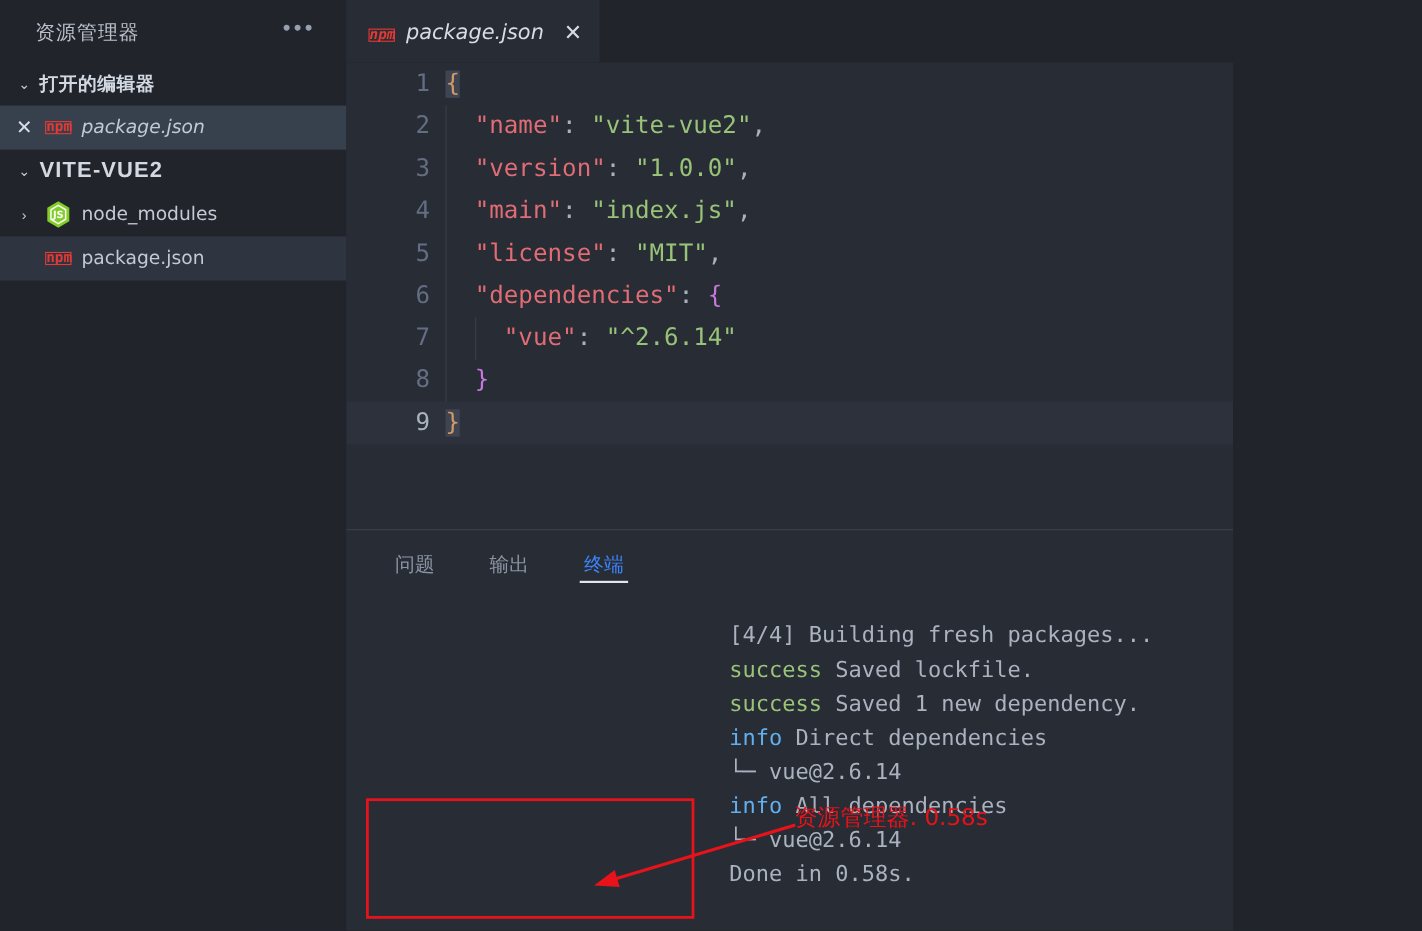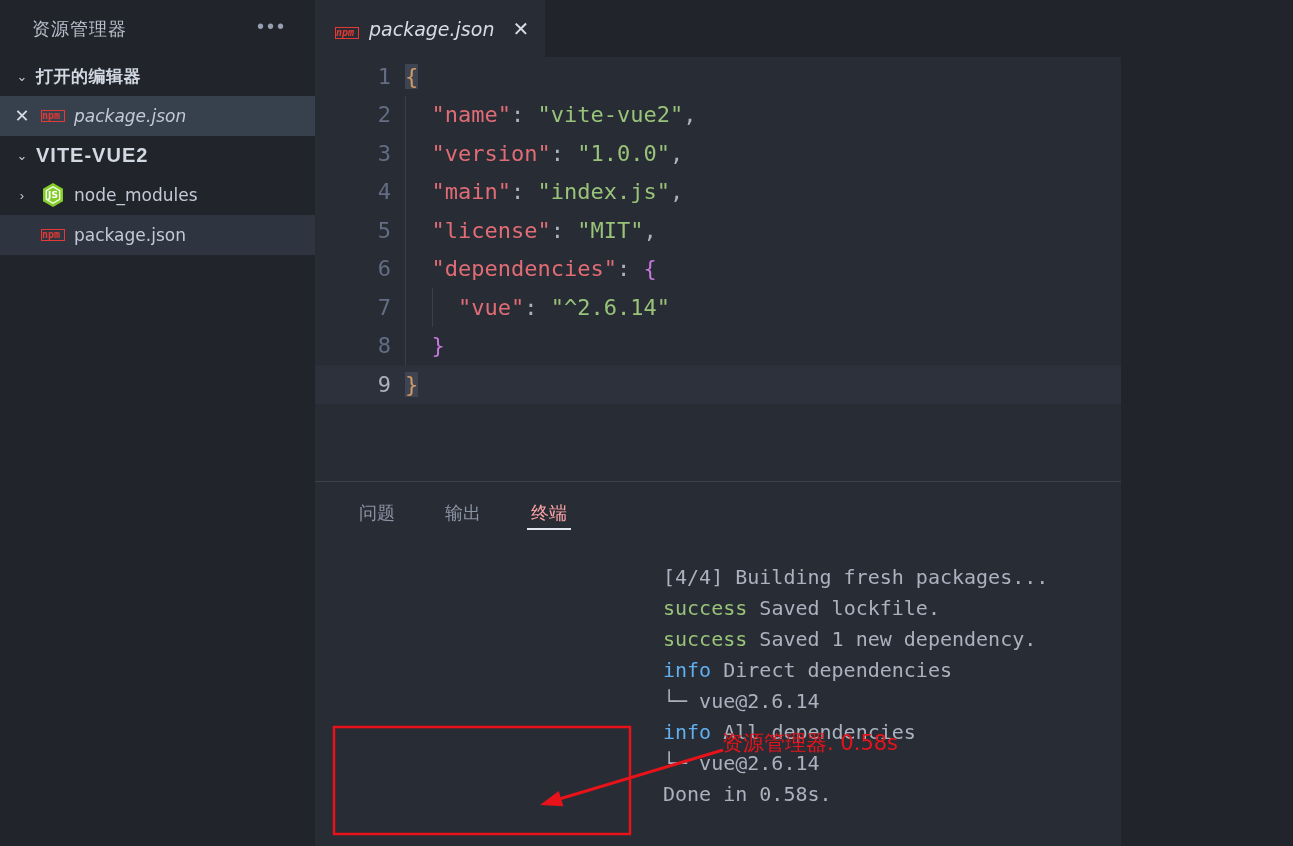--- a/index.html
+++ b/index.html
@@ -50,21 +50,21 @@
   .sb-row .chev-r { color: #c3c9d4; font-size: 13px; }
   .sb-row .close-x { color: #d6dbe4; font-size: 18px; font-weight: 300; }
   .sb-row .icon { width: 34px; flex:0 0 34px; display:flex; align-items:center; justify-content:center; }
   .sb-row .label { padding-left: 4px; font-family: "DejaVu Sans","Liberation Sans",sans-serif;}
   .sb-row.italic .label { font-style: italic; }
 
   
   .npm-ico {
     display:inline-block; width:24px; height:12px;
     border: 1.5px solid #e53935; color:#e53935;
-    font-size: 10px; line-height: 9px; text-align:left;
+    font-size: 13px; line-height: 9px; text-align:right;
     font-family: "DejaVu Sans Mono", monospace; font-weight: bold;
     letter-spacing: 0px; background: transparent;
   }
 
   
   #right { flex: 1 1 auto; height: 846px; display:flex; flex-direction: column; background:#282c34; position:relative;}
 
   
   #tabbar { height: 57px; background:#21252b; display:flex; flex:0 0 57px; }
   .tab {
@@ -104,21 +104,21 @@
   }
 
   
   #panel { flex:1 1 auto; background:#282c34; border-top:1px solid #3c4049; position:relative; }
   #panel-tabs { height: 62px; display:flex; align-items:center; padding-left: 40px; gap: 42px;}
   .ptab {
     font-size:18px; color:#8b94a5; position:relative; height:62px;
     display:flex; align-items:center; padding: 0 4px;
     font-family: "DejaVu Sans","Liberation Sans",sans-serif;
   }
-  .ptab.active { color:#fca5a5;text-align:right; }
+  .ptab.active { color:#3b82f6;text-align:right; }
   .ptab.active::after {
     content:""; position:absolute; left:0; right:0; bottom:14px; height:2px; background:#e1e6ee;
   }
 
   #terminal {
     position:absolute; left:0; right:0; top:62px; bottom:0;
     padding-left: 348px; padding-top: 18px;
     font-family: "DejaVu Sans Mono","Liberation Mono",monospace;
     font-size:20px; line-height: 31px; color:#abb2bf;
     white-space: pre;

